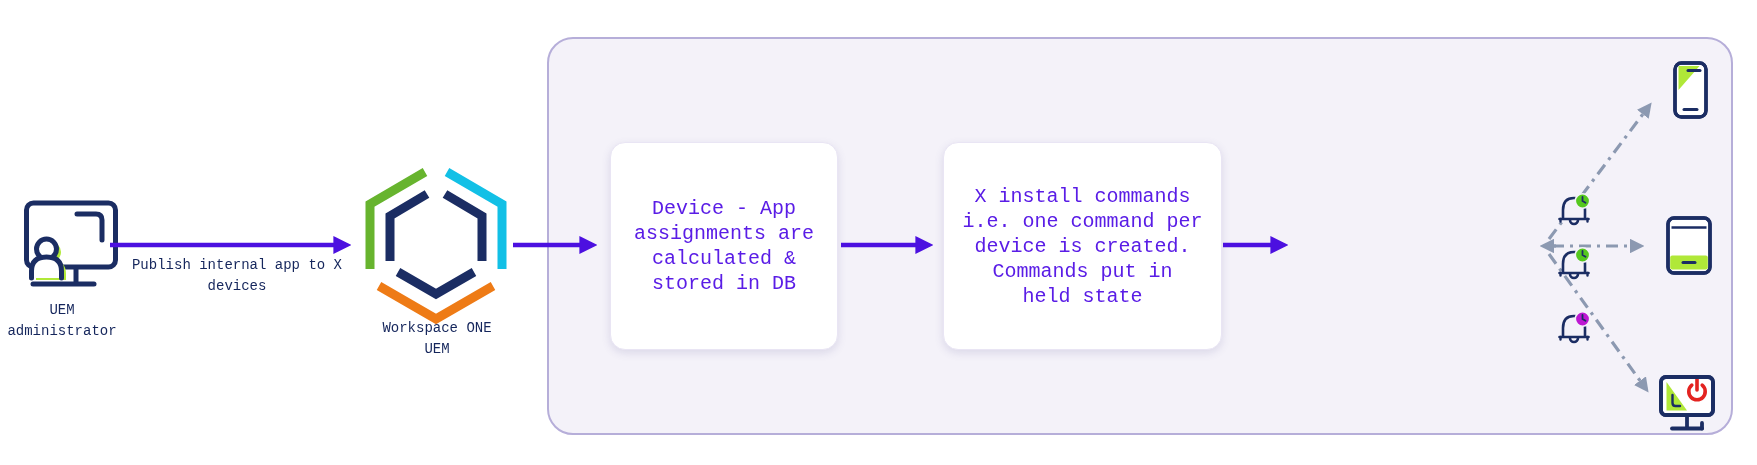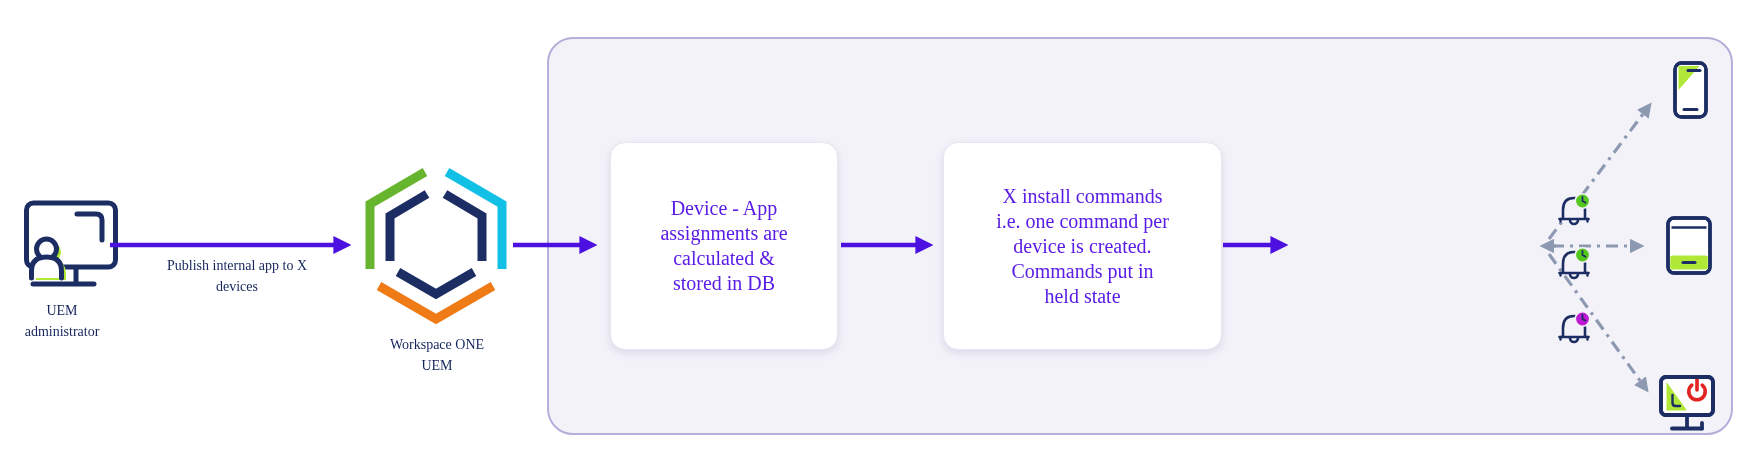--- a/index.html
+++ b/index.html
@@ -1,34 +1,34 @@
 <!DOCTYPE html>
 <html style="--navy: #1b2d63; --text_navy: #15265c; --purple: #4c10e0; --step_text: #5a1de6; --lime: #b0e838; --logo_green: #67b42e; --cyan: #12c0e6; --orange: #ee7b16; --container_bg: #f4f2f9; --container_border: #b6aed9; --step_bg: #ffffff; --step_border: #e9e5f4; --gray_arrow: #8c99b1; --badge_green: #55c81e; --badge_magenta: #bd18d2; --power_red: #e32320;"><head>
 <meta charset="utf-8">
 <style>
   html,body{margin:0;padding:0;background:#fff;}
   .canvas{position:relative;width:1757px;height:465px;background:#fff;overflow:hidden;
-          font-family:Liberation Serif, serif;}
+          font-family:Liberation Mono, monospace;}
   .panel{position:absolute;left:547px;top:37px;width:1186px;height:398px;
          background:var(--container_bg);border:2px solid var(--container_border);
          border-radius:26px;box-sizing:border-box;z-index:1;}
   .step{position:absolute;top:142px;height:208px;background:var(--step_bg);
         border:1px solid var(--step_border);border-radius:15px;box-sizing:border-box;
         box-shadow:0 3px 8px rgba(90,80,150,0.16);z-index:2;
         display:flex;align-items:center;justify-content:center;}
   .step-text{color:var(--step_text);font-size:20px;line-height:25px;text-align:center;
              white-space:pre-line;}
   .step1{left:610px;width:228px;}
   .step2{left:943px;width:279px;}
   .step3{left:1299px;width:228px;}
   .label{position:absolute;color:var(--text_navy);font-size:14px;line-height:21px;
          text-align:center;white-space:pre-line;z-index:2;}
   .admin-label{left:0;top:300px;width:124px;}
   .publish-label{left:107px;top:255px;width:260px;}
-  .uem-label{left:357px;top:334px;width:160px;}
+  .uem-label{left:357px;top:318px;width:160px;}
   svg.overlay{position:absolute;left:0;top:0;z-index:3;pointer-events:none;}
   .sn{stroke:var(--navy);}
   .fw{fill:#ffffff;}        .nf{fill:none;}
   .fl{fill:var(--lime);}
   .sp{stroke:var(--purple);} .fp{fill:var(--purple);}
   .sg{stroke:var(--gray_arrow);} .fg{fill:var(--gray_arrow);}
   .sgr{stroke:var(--logo_green);} .sc{stroke:var(--cyan);} .so{stroke:var(--orange);}
   .sr{stroke:var(--power_red);}
   .fbg{fill:var(--badge_green);} .fbm{fill:var(--badge_magenta);}
   .fcb{fill:var(--container_bg);}

